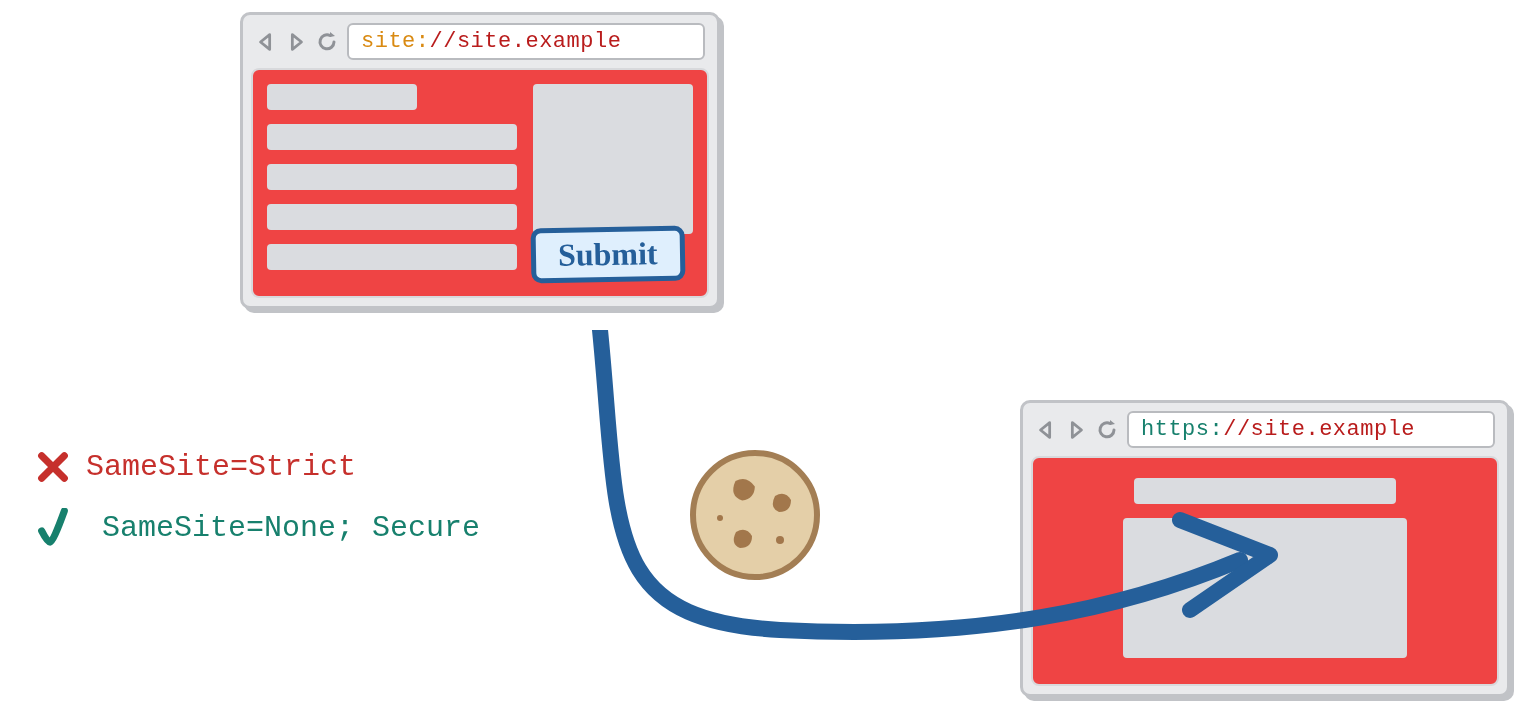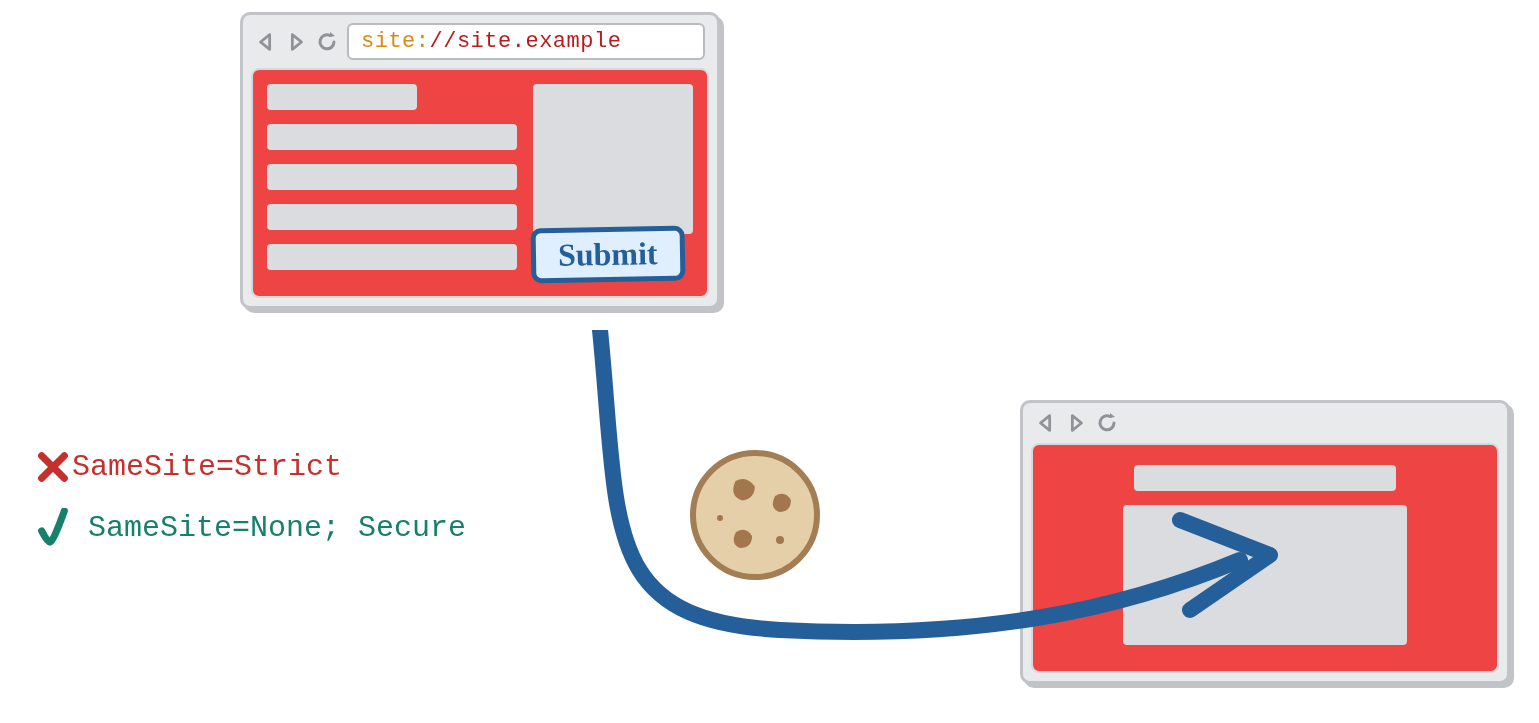--- a/index.html
+++ b/index.html
@@ -119,20 +119,21 @@
     position: absolute;
     left: 34px;
     top: 450px;
     display: flex;
     flex-direction: column;
     gap: 24px;
   }
   .rule {
     display: flex;
     align-items: center;
+    gap: 14px;
     font-size: 30px;
     font-family: "Courier New", monospace;
     font-weight: 500;
   }
   .rule .mark { width: 38px; display: flex; justify-content: center; }
   .txt-red { color: #c6302c; }
   .txt-green { color: #17806d; margin-left: 16px; }
 
   
   .cookie {
@@ -200,20 +201,23 @@
       <svg width="22" height="22" viewBox="0 0 24 24">
           <path d="M8 4 L18 12 L8 20 Z" fill="none" stroke="#8f9297" stroke-width="3" stroke-linejoin="round"></path>
         </svg>
     </span>
     <span class="nav-icon">
       <svg width="24" height="24" viewBox="0 0 24 24">
           <path d="M19 12 A7 7 0 1 1 15 5.5" fill="none" stroke="#8f9297" stroke-width="3" stroke-linecap="round"></path>
           <path d="M15 2 L15 7 L20 6 Z" fill="#8f9297"></path>
         </svg>
     </span>
+    <div class="url-bar">
+      <span class="proto-https">https:</span><span class="url-rest">//site.example</span>
+    </div>
   </div>
   <div class="browser-body" style="height:230px;">
     <div class="content-b">
       <div class="title-block"></div>
       <div class="img-block-b"></div>
     </div>
   </div>
 </div>
 
 <svg class="arrow" width="820" height="360" viewBox="0 0 820 360">

